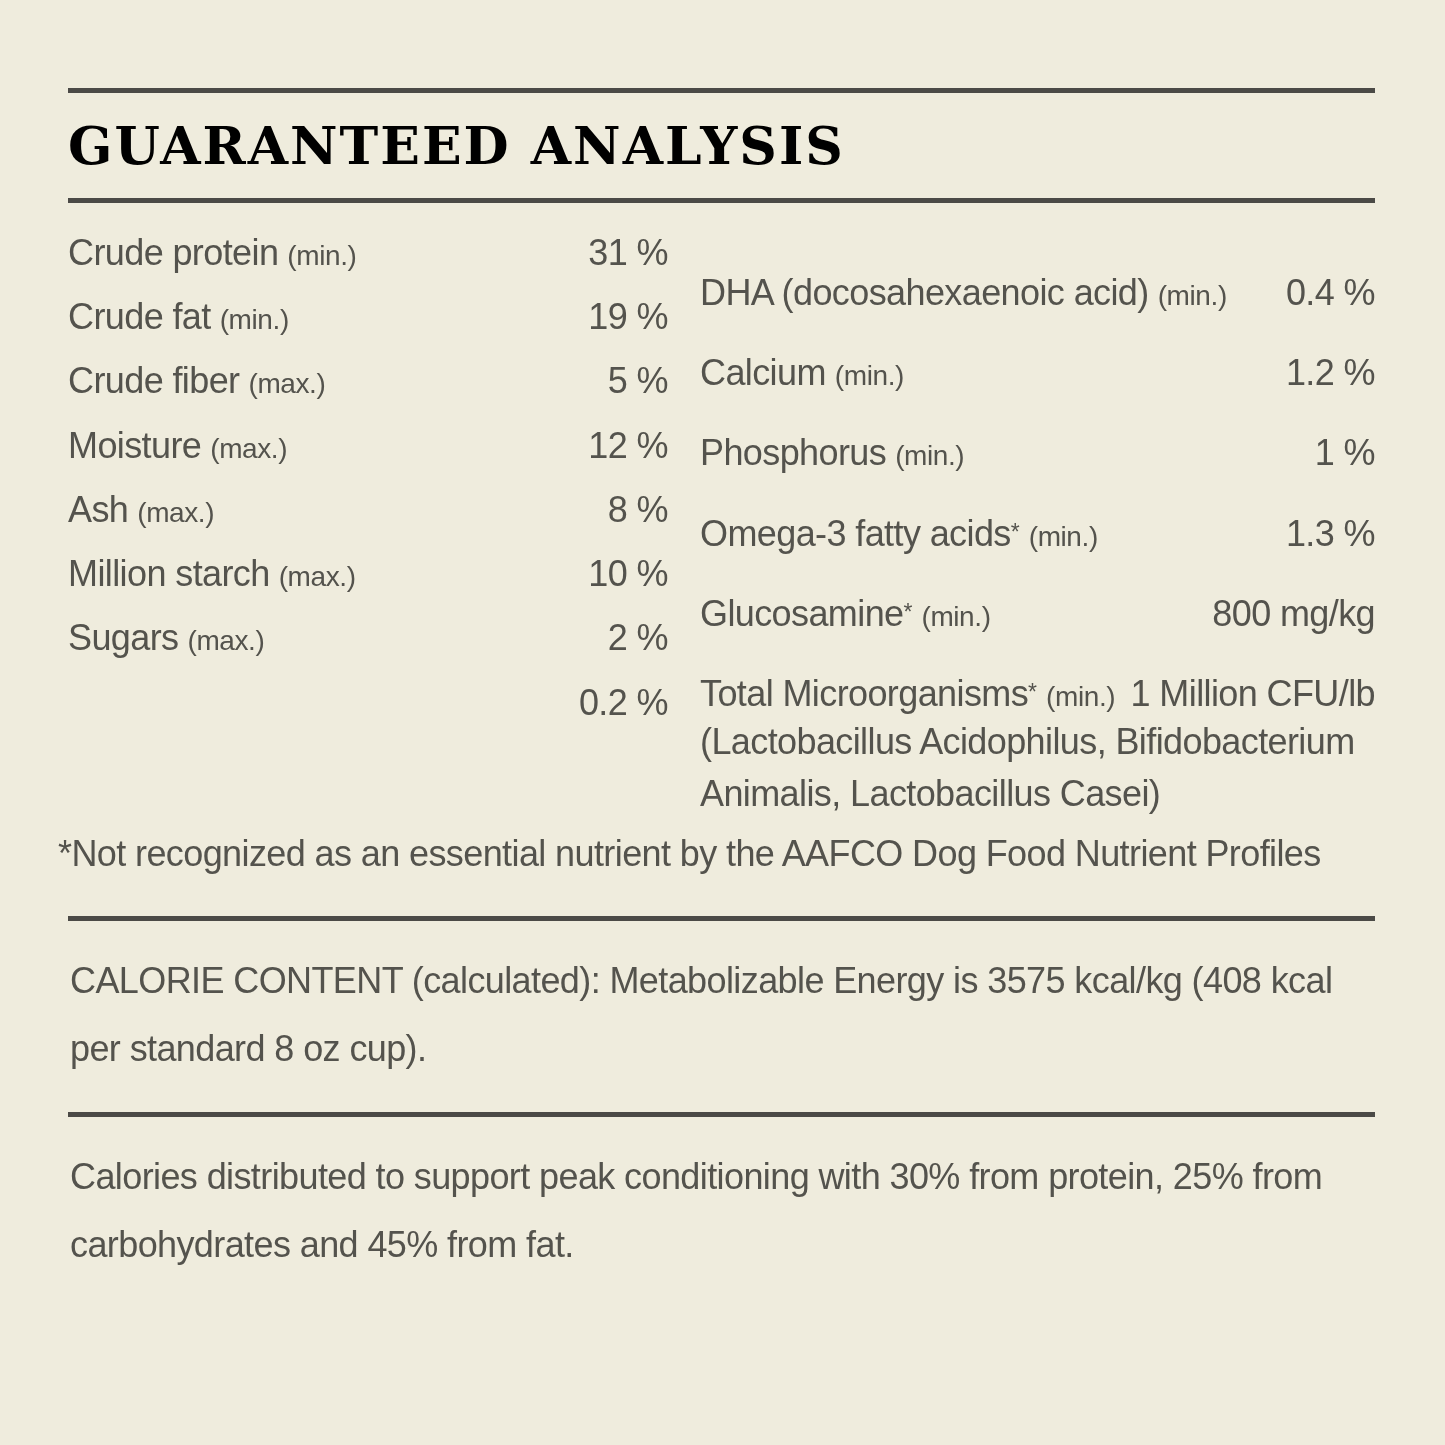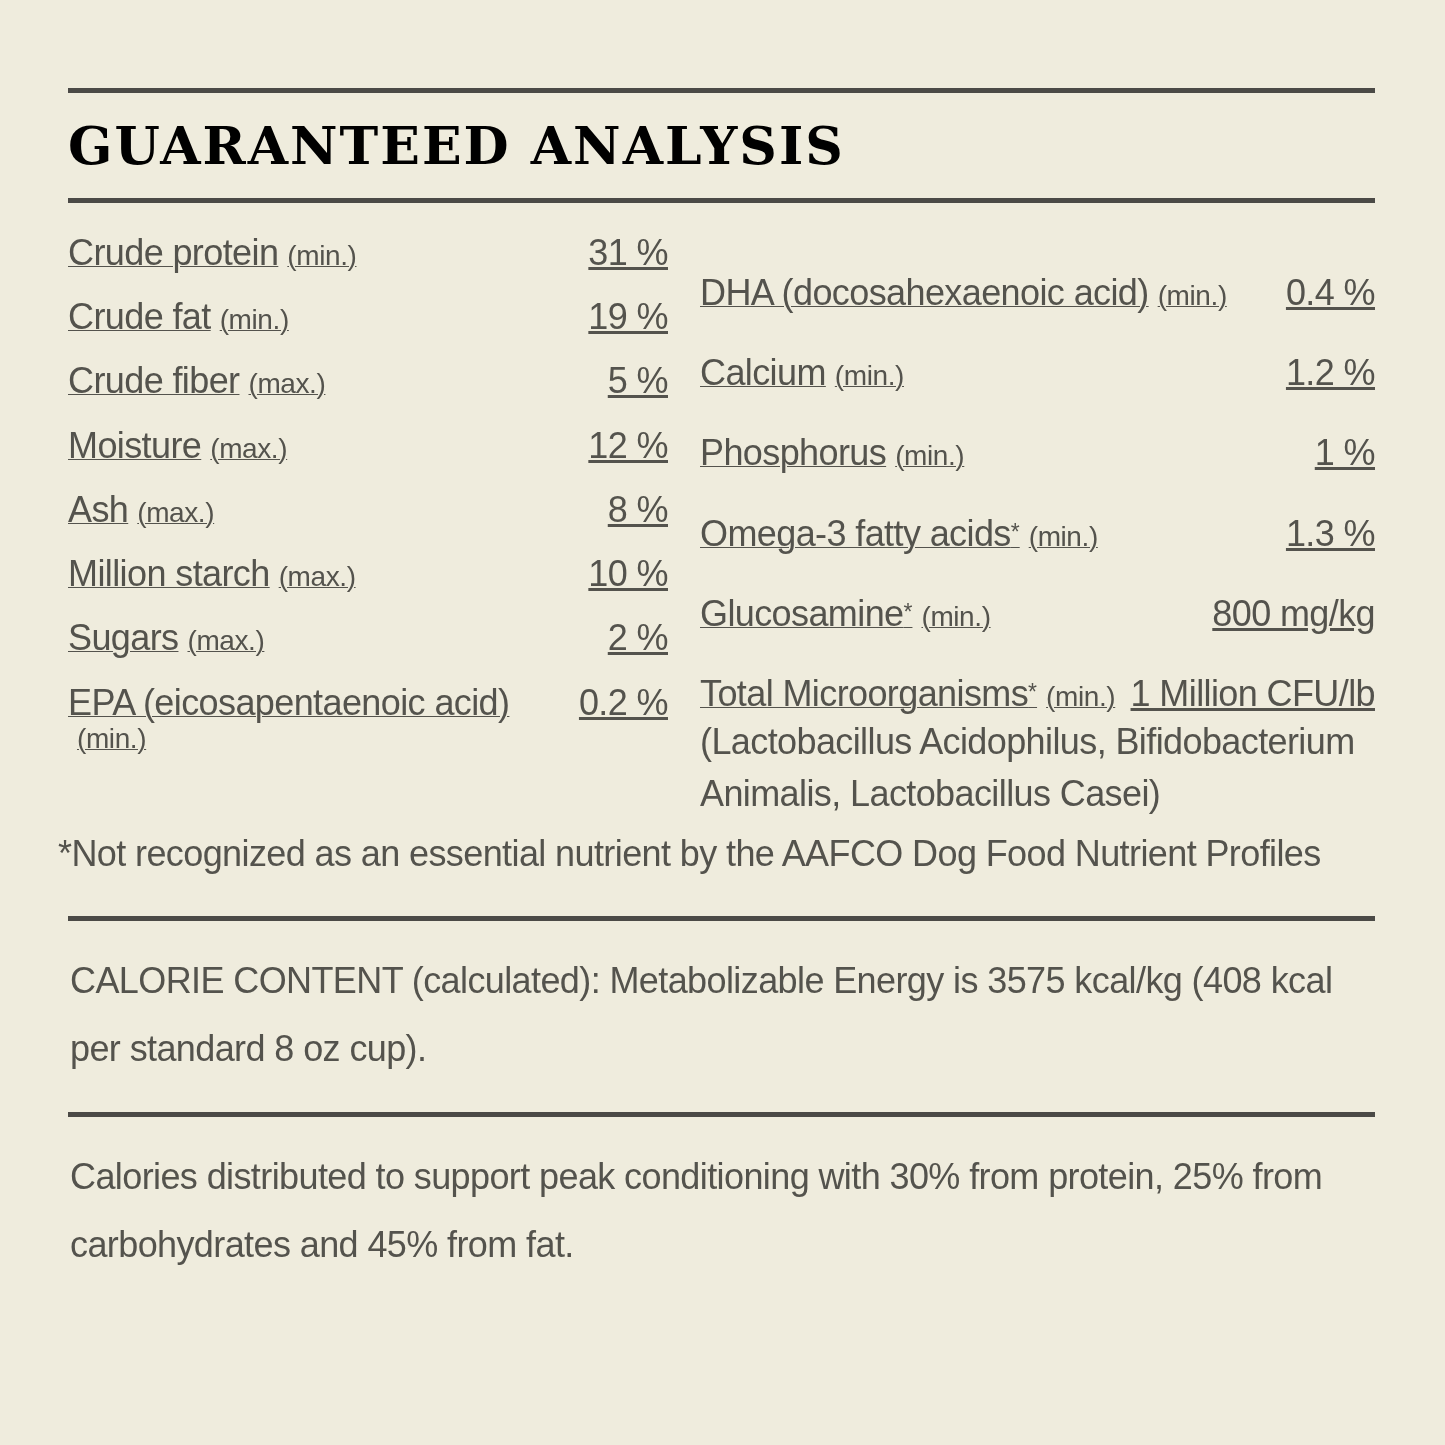--- a/index.html
+++ b/index.html
@@ -25,24 +25,23 @@
   #rule-under-title { margin-top: 24px; }
 
   .ga-table {
     display: grid;
     grid-template-columns: 600px 675px;
     column-gap: 32px;
     margin-top: 30px;
   }
   .row {
     display: flex;
-    align-items: flex-start;
+    align-items: flex-end;
     line-height: 1.12;
     margin-bottom: 24px;
-    text-decoration: underline;
   }
   .col-right .row { margin-bottom: 20px; margin-top: 40px; }
   .row-group .row { margin-bottom: 0; }
   .nutr-name { font-size: 36px; letter-spacing: -0.6px; }
   .nutr-qual { font-size: 28px; margin-left: 9px; letter-spacing: -0.4px; }
   .ast { font-size: 23px; letter-spacing: 0; }
   .nutr-value {
     margin-left: auto;
     padding-left: 10px;
     font-size: 36px;
@@ -108,21 +107,20 @@
       </div>
       <div class="row">
         <span class="nutr-label"><span class="nutr-name">Million starch</span><span class="nutr-qual">(max.)</span></span>
         <span class="nutr-value">10 %</span>
       </div>
       <div class="row">
         <span class="nutr-label"><span class="nutr-name">Sugars</span><span class="nutr-qual">(max.)</span></span>
         <span class="nutr-value">2 %</span>
       </div>
       <div class="row">
-        <span class="nutr-label"><span class="nutr-name">EPA (eicosapentaenoic acid)</span><span class="nutr-qual">(min.)</span></span>
         <span class="nutr-value">0.2 %</span>
       </div>
     </div>
 
     <div class="col-right">
       <div class="row">
         <span class="nutr-label"><span class="nutr-name">DHA (docosahexaenoic acid)</span><sup class="ast"></sup><span class="nutr-qual">(min.)</span></span>
         <span class="nutr-value">0.4 %</span>
       </div>
       <div class="row">

